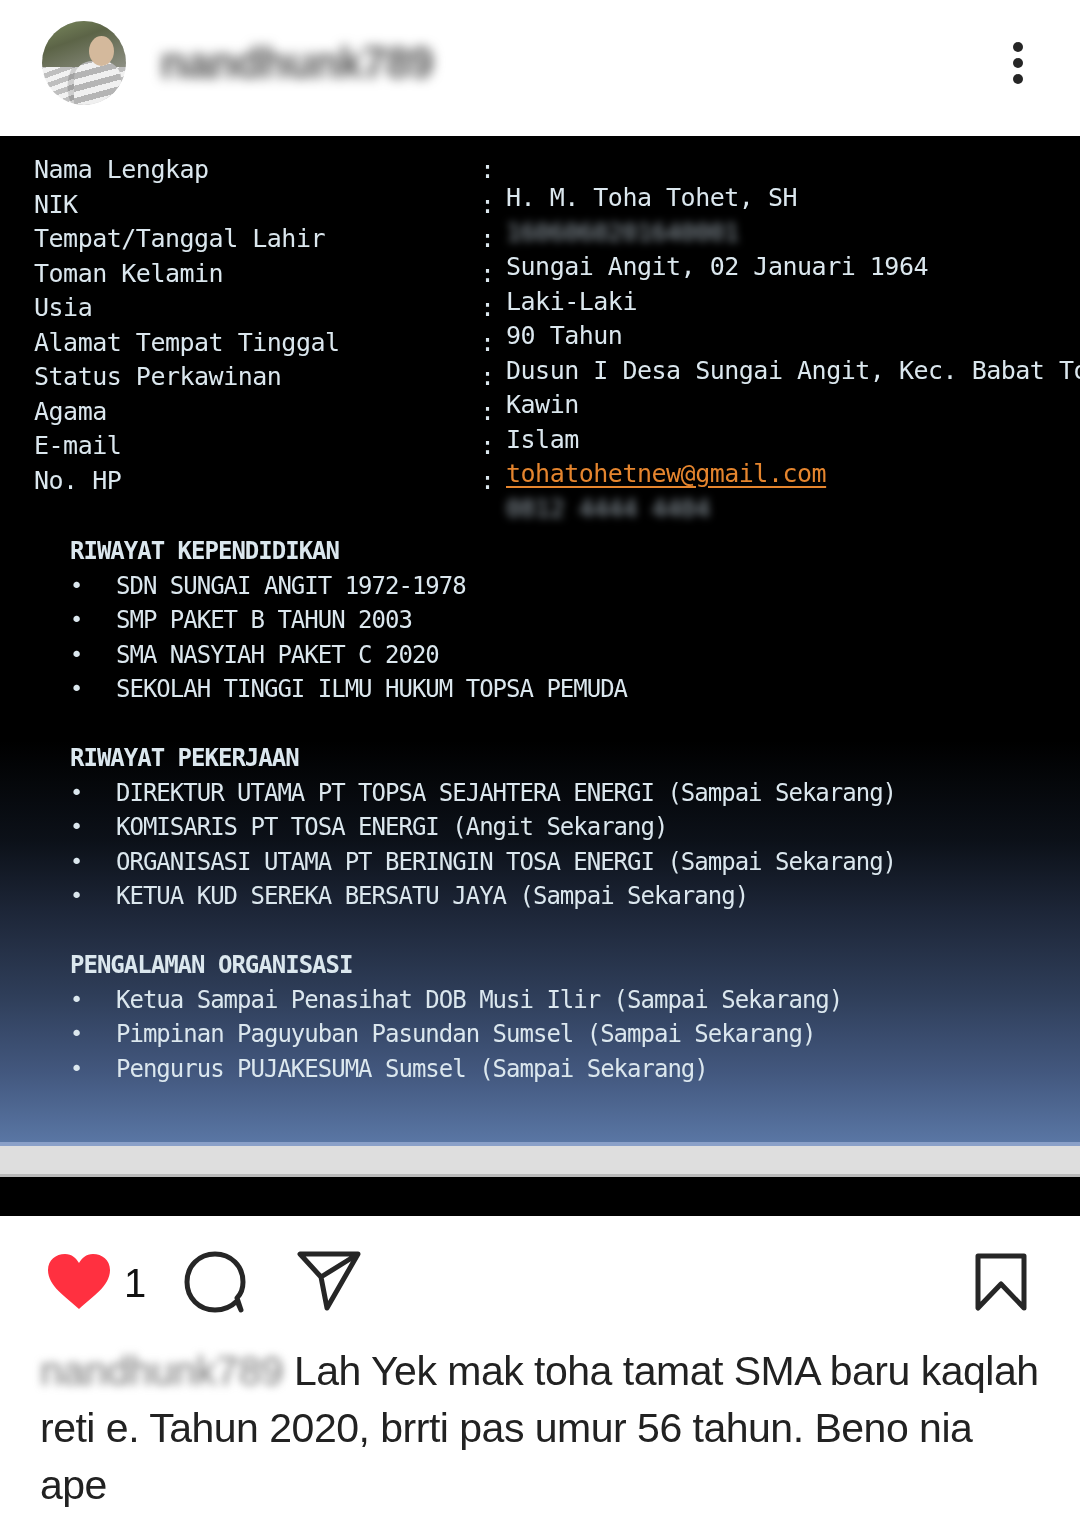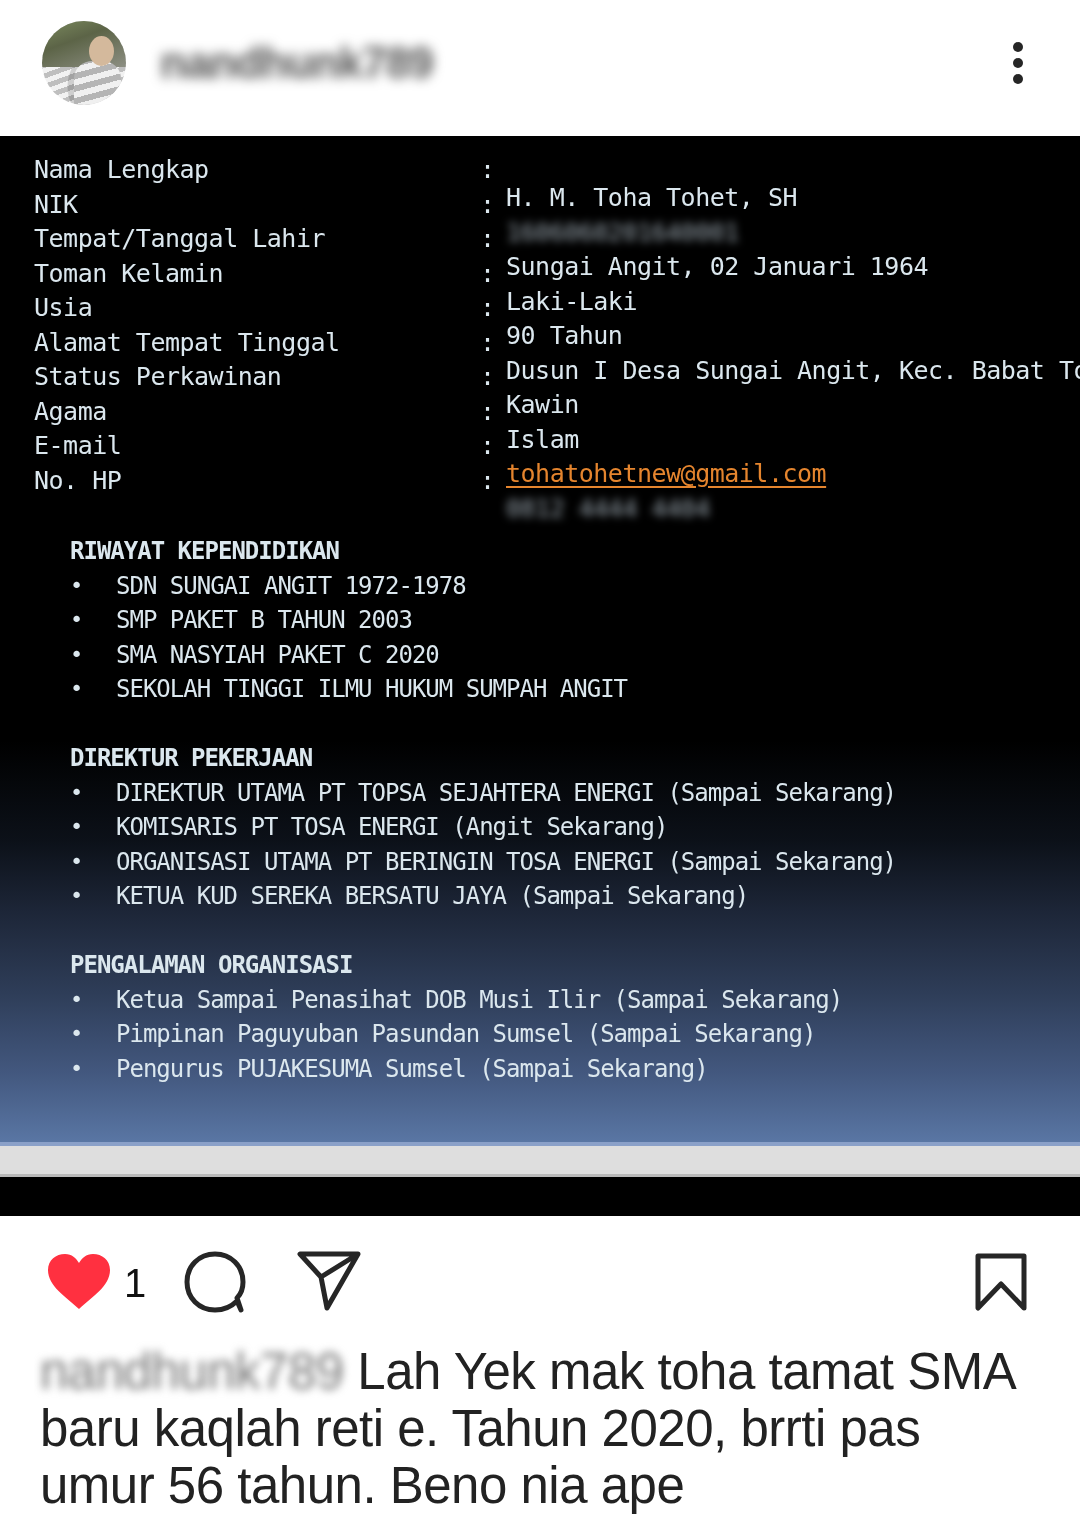--- a/index.html
+++ b/index.html
@@ -63,21 +63,21 @@
     .bullet { position: absolute; left: 0; font-size: 22px; }
     .item-text { position: absolute; left: 46px; }
 
     
     .action-bar { position: absolute; left: 0; top: 1216px; width: 1080px; height: 120px; background: #fff; }
     .icon-btn { position: absolute; cursor: pointer; }
     .like-count { position: absolute; left: 124px; top: 1261px; font-size: 40px; color: #111; line-height: 44px; }
 
     
     .caption {
-      position: absolute; left: 40px; top: 1343px; width: 1000px; font-size: 51px; line-height: 57px; color: #222;
+      position: absolute; left: 40px; top: 1343px; width: 1000px; font-size: 41px; line-height: 57px; color: #222;
       font-family: "Liberation Sans Narrow", "Liberation Sans", sans-serif; letter-spacing: -0.5px;
     }
     .caption-user { filter: blur(4px); color: #777; }
   </style>
 </head>
 <body>
 
 <div class="post-header">
   <div class="avatar">
       <div class="avatar-face"></div>
@@ -153,23 +153,23 @@
         <div class="list-row cond" style="top: 467px;">
           <span class="bullet">•</span>
           <span class="item-text">SMP PAKET B TAHUN 2003</span>
         </div>
         <div class="list-row cond" style="top: 501.5px;">
           <span class="bullet">•</span>
           <span class="item-text">SMA NASYIAH PAKET C 2020</span>
         </div>
         <div class="list-row cond" style="top: 536px;">
           <span class="bullet">•</span>
-          <span class="item-text">SEKOLAH TINGGI ILMU HUKUM SUMPAH ANGIT</span>
-        </div>
-        <div class="list-row cond" style="top: 605px; font-weight: bold;">DIREKTUR PEKERJAAN</div>
+          <span class="item-text">SEKOLAH TINGGI ILMU HUKUM TOPSA PEMUDA</span>
+        </div>
+        <div class="list-row cond" style="top: 605px; font-weight: bold;">RIWAYAT PEKERJAAN</div>
         <div class="list-row cond" style="top: 639.5px;">
           <span class="bullet">•</span>
           <span class="item-text">DIREKTUR UTAMA PT TOPSA SEJAHTERA ENERGI (Sampai Sekarang)</span>
         </div>
         <div class="list-row cond" style="top: 674px;">
           <span class="bullet">•</span>
           <span class="item-text">KOMISARIS PT TOSA ENERGI (Angit Sekarang)</span>
         </div>
         <div class="list-row cond" style="top: 708.5px;">
           <span class="bullet">•</span>

